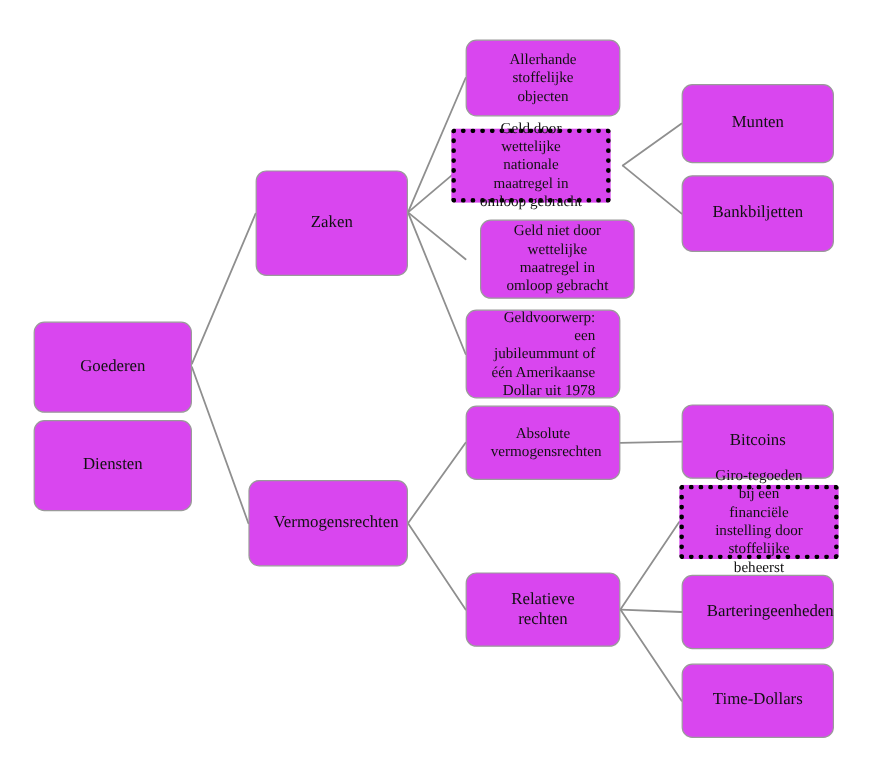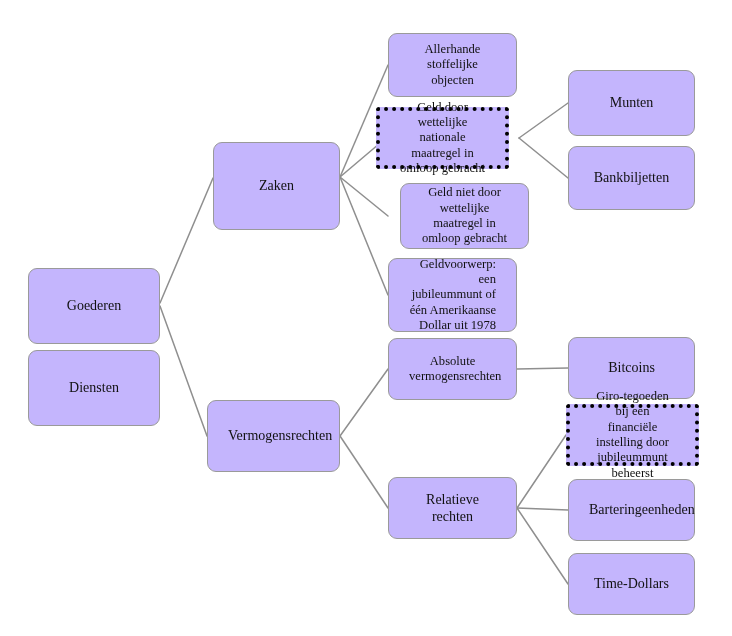--- a/index.html
+++ b/index.html
@@ -24,21 +24,21 @@
     width: 732px;
     height: 636px;
   }
   .node {
     position: absolute;
     box-sizing: border-box;
     display: flex;
     align-items: center;
     justify-content: center;
     text-align: center;
-    background: #c4b5fd;
+    background: #d946ef;
     color: #111111;
     border: 1.4px solid #9a9a9a;
     border-radius: 9px;
     line-height: 1.22;
     padding: 2px 20px;
   }
   .node .label {
     display: block;
     width: 100%;
   }
@@ -105,21 +105,21 @@
       <div class="node size-small" style="left: 388px; top: 338px; width: 129px; height: 62px;">
         <span class="label">Absolute vermogensrechten</span>
       </div>
       <div class="node size-normal" style="left: 568px; top: 337px; width: 127px; height: 62px;">
         <span class="label">Bitcoins</span>
       </div>
       <div class="node size-normal" style="left: 388px; top: 477px; width: 129px; height: 62px;">
         <span class="label">Relatieve rechten</span>
       </div>
       <div class="node size-small highlight" style="left: 566px; top: 404px; width: 133px; height: 62px;">
-        <span class="label">Giro-tegoeden bij een financiële instelling door jubileummunt beheerst</span>
+        <span class="label">Giro-tegoeden bij een financiële instelling door stoffelijke beheerst</span>
       </div>
       <div class="node size-normal" style="left: 568px; top: 479px; width: 127px; height: 62px;">
         <span class="label">Barteringeenheden</span>
       </div>
       <div class="node size-normal" style="left: 568px; top: 553px; width: 127px; height: 62px;">
         <span class="label">Time-Dollars</span>
       </div>
     </div>
 
 </div>

